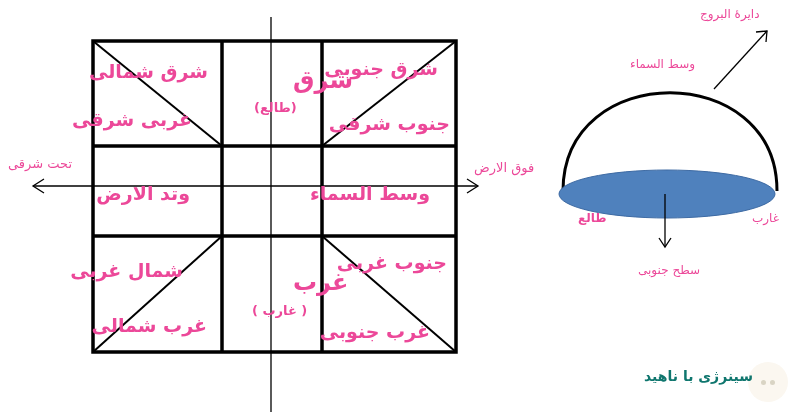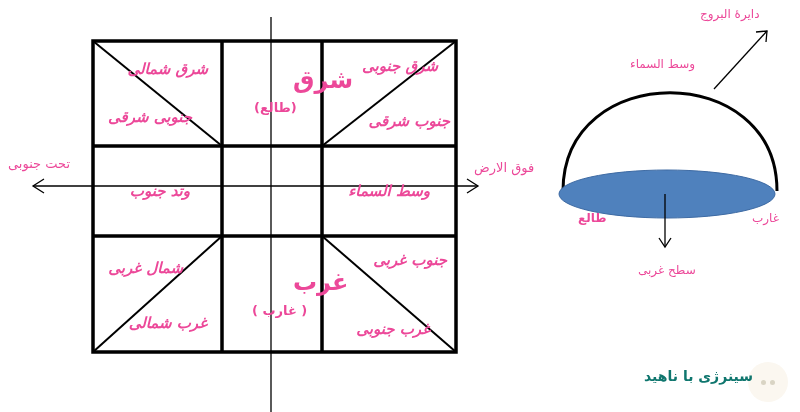--- a/index.html
+++ b/index.html
@@ -1,19 +1,19 @@
 <!DOCTYPE html>
 <html><head>
   <meta charset="utf-8">
   <style>
     html, body { margin: 0; padding: 0; background: #ffffff; }
     body { width: 800px; height: 412px; position: relative; overflow: hidden; font-family: "DejaVu Sans", sans-serif; }
     svg.diagram { position: absolute; left: 0; top: 0; }
     .lbl { position: absolute; white-space: nowrap; direction: rtl; color: #ec4899; }
-    .cell-lbl { font-family: "DejaVu Sans", sans-serif; font-weight: bold; font-style: italic; font-size: 15px; }
+    .cell-lbl { font-family: "DejaVu Sans", sans-serif; font-weight: bold; font-size: 19px; }
     .big-lbl { font-family: "DejaVu Sans", sans-serif; font-weight: bold; font-size: 24px; margin-left: 39px; }
     .paren-lbl { font-family: "DejaVu Sans", sans-serif; font-weight: bold; font-size: 13px; }
     .axis-lbl { font-family: "DejaVu Sans", sans-serif; font-size: 13px; }
     .dome-lbl { font-family: "DejaVu Sans", sans-serif; font-size: 12px; }
     .watermark { position: absolute; left: 644px; top: 368px; color: #0f766e; font-weight: bold; font-size: 14px; direction: rtl; white-space: nowrap; }
     .wm-logo { position: absolute; left: 748px; top: 362px; width: 40px; height: 40px; border-radius: 50%; background: #fbf7f0; }
     .wm-dot { position: absolute; top: 18px; width: 5px; height: 5px; border-radius: 50%; background: #d9d4c4; }
   </style>
 </head>
 <body>
@@ -44,40 +44,40 @@
     <path d="M 563 191 C 563 60, 777 60, 777 191" stroke="#000" stroke-width="3" fill="none"></path>
     <ellipse cx="667" cy="194" rx="108" ry="24" fill="#4f81bd" stroke="#3d6aa3" stroke-width="1"></ellipse>
     <line x1="665" y1="194" x2="665" y2="247" stroke="#000" stroke-width="1.3"></line>
     <polyline points="659,238 665,247 671,238" stroke="#000" stroke-width="1.3" fill="none"></polyline>
     <line x1="714" y1="89" x2="767" y2="31" stroke="#000" stroke-width="1.3"></line>
     <polyline points="756,32 767,31 766,42" stroke="#000" stroke-width="1.3" fill="none"></polyline>
   </g>
 </svg>
 
 <span class="lbl cell-lbl" style="right:592px; top:60px;">شرق شمالی</span>
-<span class="lbl cell-lbl" style="right:608px; top:108px;">جنوبی شرقی</span>
+<span class="lbl cell-lbl" style="right:608px; top:108px;">غربی شرقی</span>
 <span class="lbl big-lbl" style="left:254px; top:66px;">شرق</span>
 <span class="lbl paren-lbl" style="left:254px; top:100px;">(طالع)</span>
 <span class="lbl cell-lbl" style="right:362px; top:57px;">شرق جنوبی</span>
 <span class="lbl cell-lbl" style="right:350px; top:112px;">جنوب شرقی</span>
-<span class="lbl cell-lbl" style="right:610px; top:182px;">وتد جنوب</span>
+<span class="lbl cell-lbl" style="right:610px; top:182px;">وتد الارض</span>
 <span class="lbl cell-lbl" style="right:370px; top:182px;">وسط السماء</span>
 <span class="lbl cell-lbl" style="right:617px; top:259px;">شمال غربی</span>
 <span class="lbl cell-lbl" style="right:593px; top:314px;">غرب شمالی</span>
 <span class="lbl big-lbl" style="left:254px; top:268px;">غرب</span>
 <span class="lbl paren-lbl" style="left:252px; top:303px;">( غارب )</span>
 <span class="lbl cell-lbl" style="right:353px; top:251px;">جنوب غربی</span>
 <span class="lbl cell-lbl" style="right:370px; top:320px;margin-left:34px;">غرب جنوبی</span>
 
-<span class="lbl axis-lbl" style="left:8px; top:156px;">تحت جنوبی</span>
+<span class="lbl axis-lbl" style="left:8px; top:156px;">تحت شرقی</span>
 <span class="lbl axis-lbl" style="left:474px; top:160px;">فوق الارض</span>
 
 <span class="lbl dome-lbl" style="left:700px; top:7px;">دایرهٔ البروج</span>
 <span class="lbl dome-lbl" style="left:630px; top:57px;">وسط السماء</span>
 <span class="lbl dome-lbl" style="left:578px; top:211px;font-weight:bold;">طالع</span>
 <span class="lbl dome-lbl" style="left:752px; top:211px;">غارب</span>
-<span class="lbl dome-lbl" style="left:638px; top:263px;">سطح غربی</span>
+<span class="lbl dome-lbl" style="left:638px; top:263px;">سطح جنوبی</span>
 
 <div class="wm-logo">
   <div class="wm-dot" style="left:13px;"></div>
   <div class="wm-dot" style="left:22px;"></div>
 </div>
 <span class="watermark">سینرژی با ناهید</span>
 
 </body></html>

